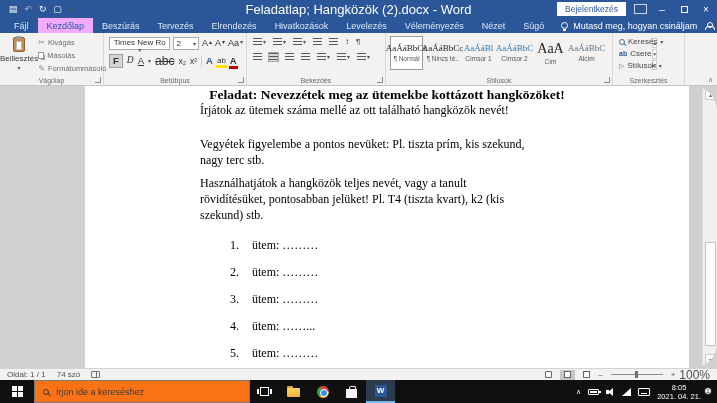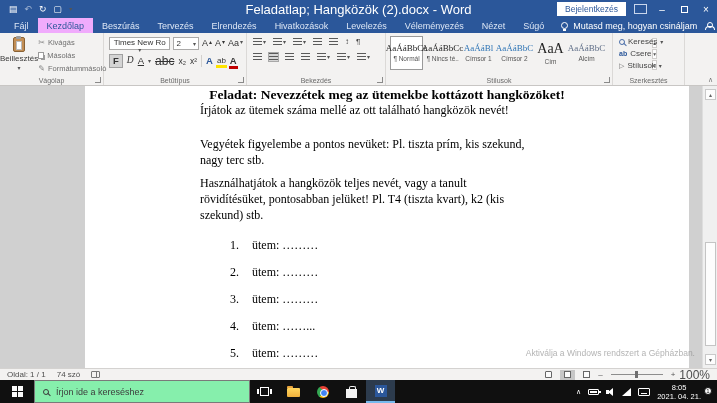--- a/index.html
+++ b/index.html
@@ -90,21 +90,21 @@
 
   .g-edit{width:72px;padding:4px 2px 12px 6px;display:flex;flex-direction:column;gap:3px;font-size:8px;color:#444;}
   .ecmd{display:flex;align-items:center;gap:3px;white-space:nowrap;}
   .mag{width:6px;height:6px;border:1px solid #4a6ea9;border-radius:50%;position:relative;flex:none;}
   .mag::after{content:"";position:absolute;width:4px;height:1px;background:#4a6ea9;transform:rotate(45deg);right:-3px;bottom:-1px;}
   .abico{color:#2b579a;font-size:7px;font-weight:bold;}
   .selico{font-size:7px;color:#666;}
   .collapse{position:absolute;right:4px;bottom:1px;font-size:7px;color:#777;}
 
   
-  .docarea{position:absolute;top:86px;left:0;right:0;height:282px;background:#d0d0d0;overflow:hidden;}
+  .docarea{position:absolute;top:86px;left:0;right:0;height:282px;background:#d0d0d0;overflow:hidden;border-radius:25px;}
   .page{position:absolute;left:85px;top:0;width:604px;height:282px;background:#fff;font-family:"Liberation Serif",serif;color:#000;}
   .heading{padding-top:1px;text-align:center;font-weight:bold;font-size:13.5px;line-height:15px;}
   .para{margin:0 157px 7px 115px;font-size:12px;line-height:16px;}
   .p1{margin-top:18px;}
   .p3{margin-bottom:14px;}
   .dlist{margin-left:145px;font-size:12px;line-height:16px;}
   .li{display:flex;margin-bottom:11px;}
   .num{width:22px;flex:none;}
 
   .watermark{position:absolute;right:22px;bottom:10px;color:rgba(118,118,118,0.6);pointer-events:none;}
@@ -129,21 +129,21 @@
   .ztrack{width:52px;height:1px;background:#8d8d8d;position:relative;margin:0 4px;}
   .zthumb{position:absolute;left:24px;top:-3px;width:3px;height:7px;background:#6e6e6e;}
   .zsign{font-size:8px;color:#555;}
   .zpct{font-size:12px;}
 
   
   .taskbar{position:absolute;top:380px;left:0;right:0;height:23px;background:#101010;display:flex;align-items:stretch;color:#fff;z-index:6;}
   .start{width:34px;display:flex;align-items:center;justify-content:center;}
   .winlogo{display:grid;grid-template-columns:5px 5px;grid-template-rows:5px 5px;gap:1px;}
   .winlogo span{background:#fbfbfb;}
-  .tsearch{width:216px;background:#86efac;border:1px solid #7a7a7a;display:flex;align-items:center;gap:7px;padding:0 8px;color:#3c3c3c;font-size:9px;}
+  .tsearch{width:216px;background:#f97316;border:1px solid #7a7a7a;display:flex;align-items:center;gap:7px;padding:0 8px;color:#3c3c3c;font-size:9px;}
   .magd{width:6px;height:6px;border:1px solid #3c3c3c;border-radius:50%;position:relative;flex:none;}
   .magd::after{content:"";position:absolute;width:4px;height:1px;background:#3c3c3c;transform:rotate(45deg);right:-3px;bottom:-1px;}
   .tbtn{width:29px;display:flex;align-items:center;justify-content:center;position:relative;}
   .tbtn.active{background:rgba(110,160,220,0.30);border-bottom:2px solid #76b9ed;}
   .ico-tv{width:9px;height:9px;border:1px solid #fff;position:relative;}
   .ico-tv::before{content:"";position:absolute;left:-4px;top:1px;width:2px;height:5px;background:#fff;}
   .ico-tv::after{content:"";position:absolute;right:-4px;top:1px;width:2px;height:5px;background:#fff;}
   .ico-folder{width:13px;height:9px;background:linear-gradient(#ffd65e,#f0b03c);border-radius:1px;position:relative;margin-top:2px;}
   .ico-folder::before{content:"";position:absolute;top:-2px;left:0;width:6px;height:2px;background:#e8a33d;border-radius:1px 1px 0 0;}
   .ico-chrome{width:12px;height:12px;border-radius:50%;background:conic-gradient(from -30deg,#ea4335 0 120deg,#fbbc05 120deg 240deg,#34a853 240deg 360deg);position:relative;}
@@ -411,21 +411,20 @@
         <span>ütem: ……...</span>
       </div>
       <div class="li">
         <span class="num">5.</span>
         <span>ütem: ………</span>
       </div>
     </div>
   </div>
 
   <div class="watermark">
-    <div class="wm2">Aktiválja a Windows rendszert a Gépházban.</div>
   </div>
 
   <div class="vscroll">
     <span class="vsbtn up">▴</span>
     <span class="vthumb"></span>
     <span class="vsbtn down">▾</span>
   </div>
 </div>
 
 <div class="statusbar">

